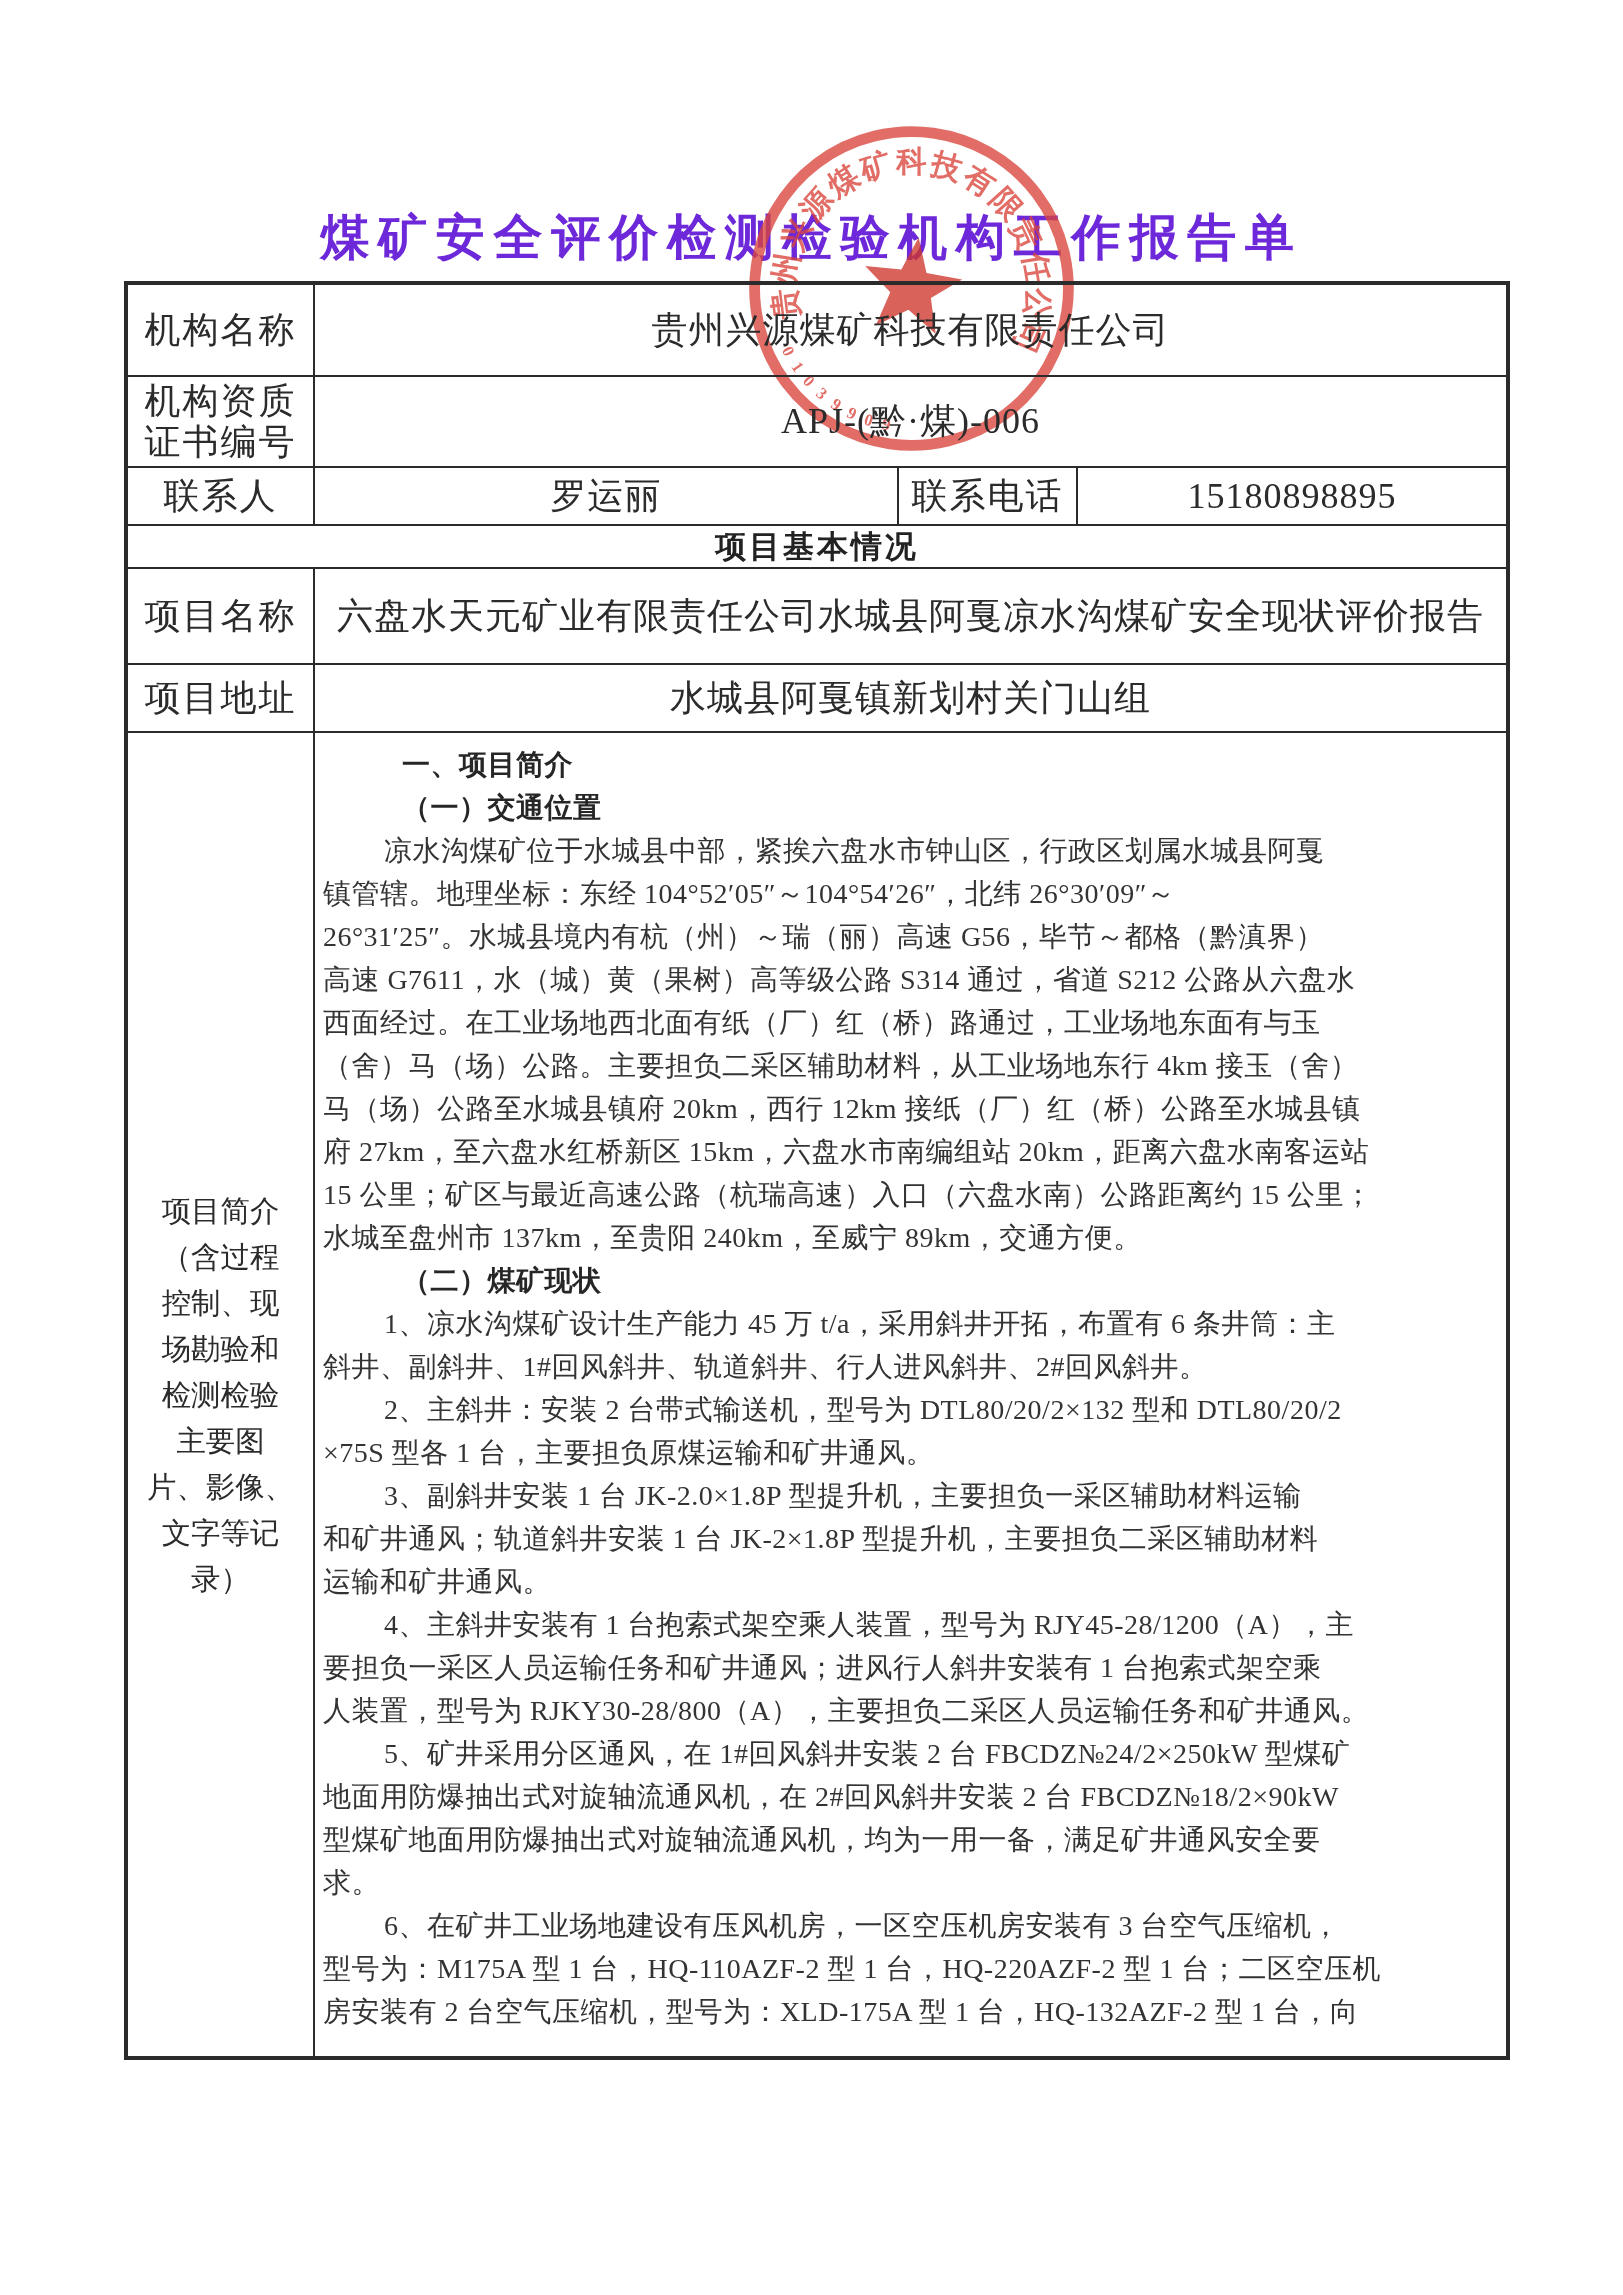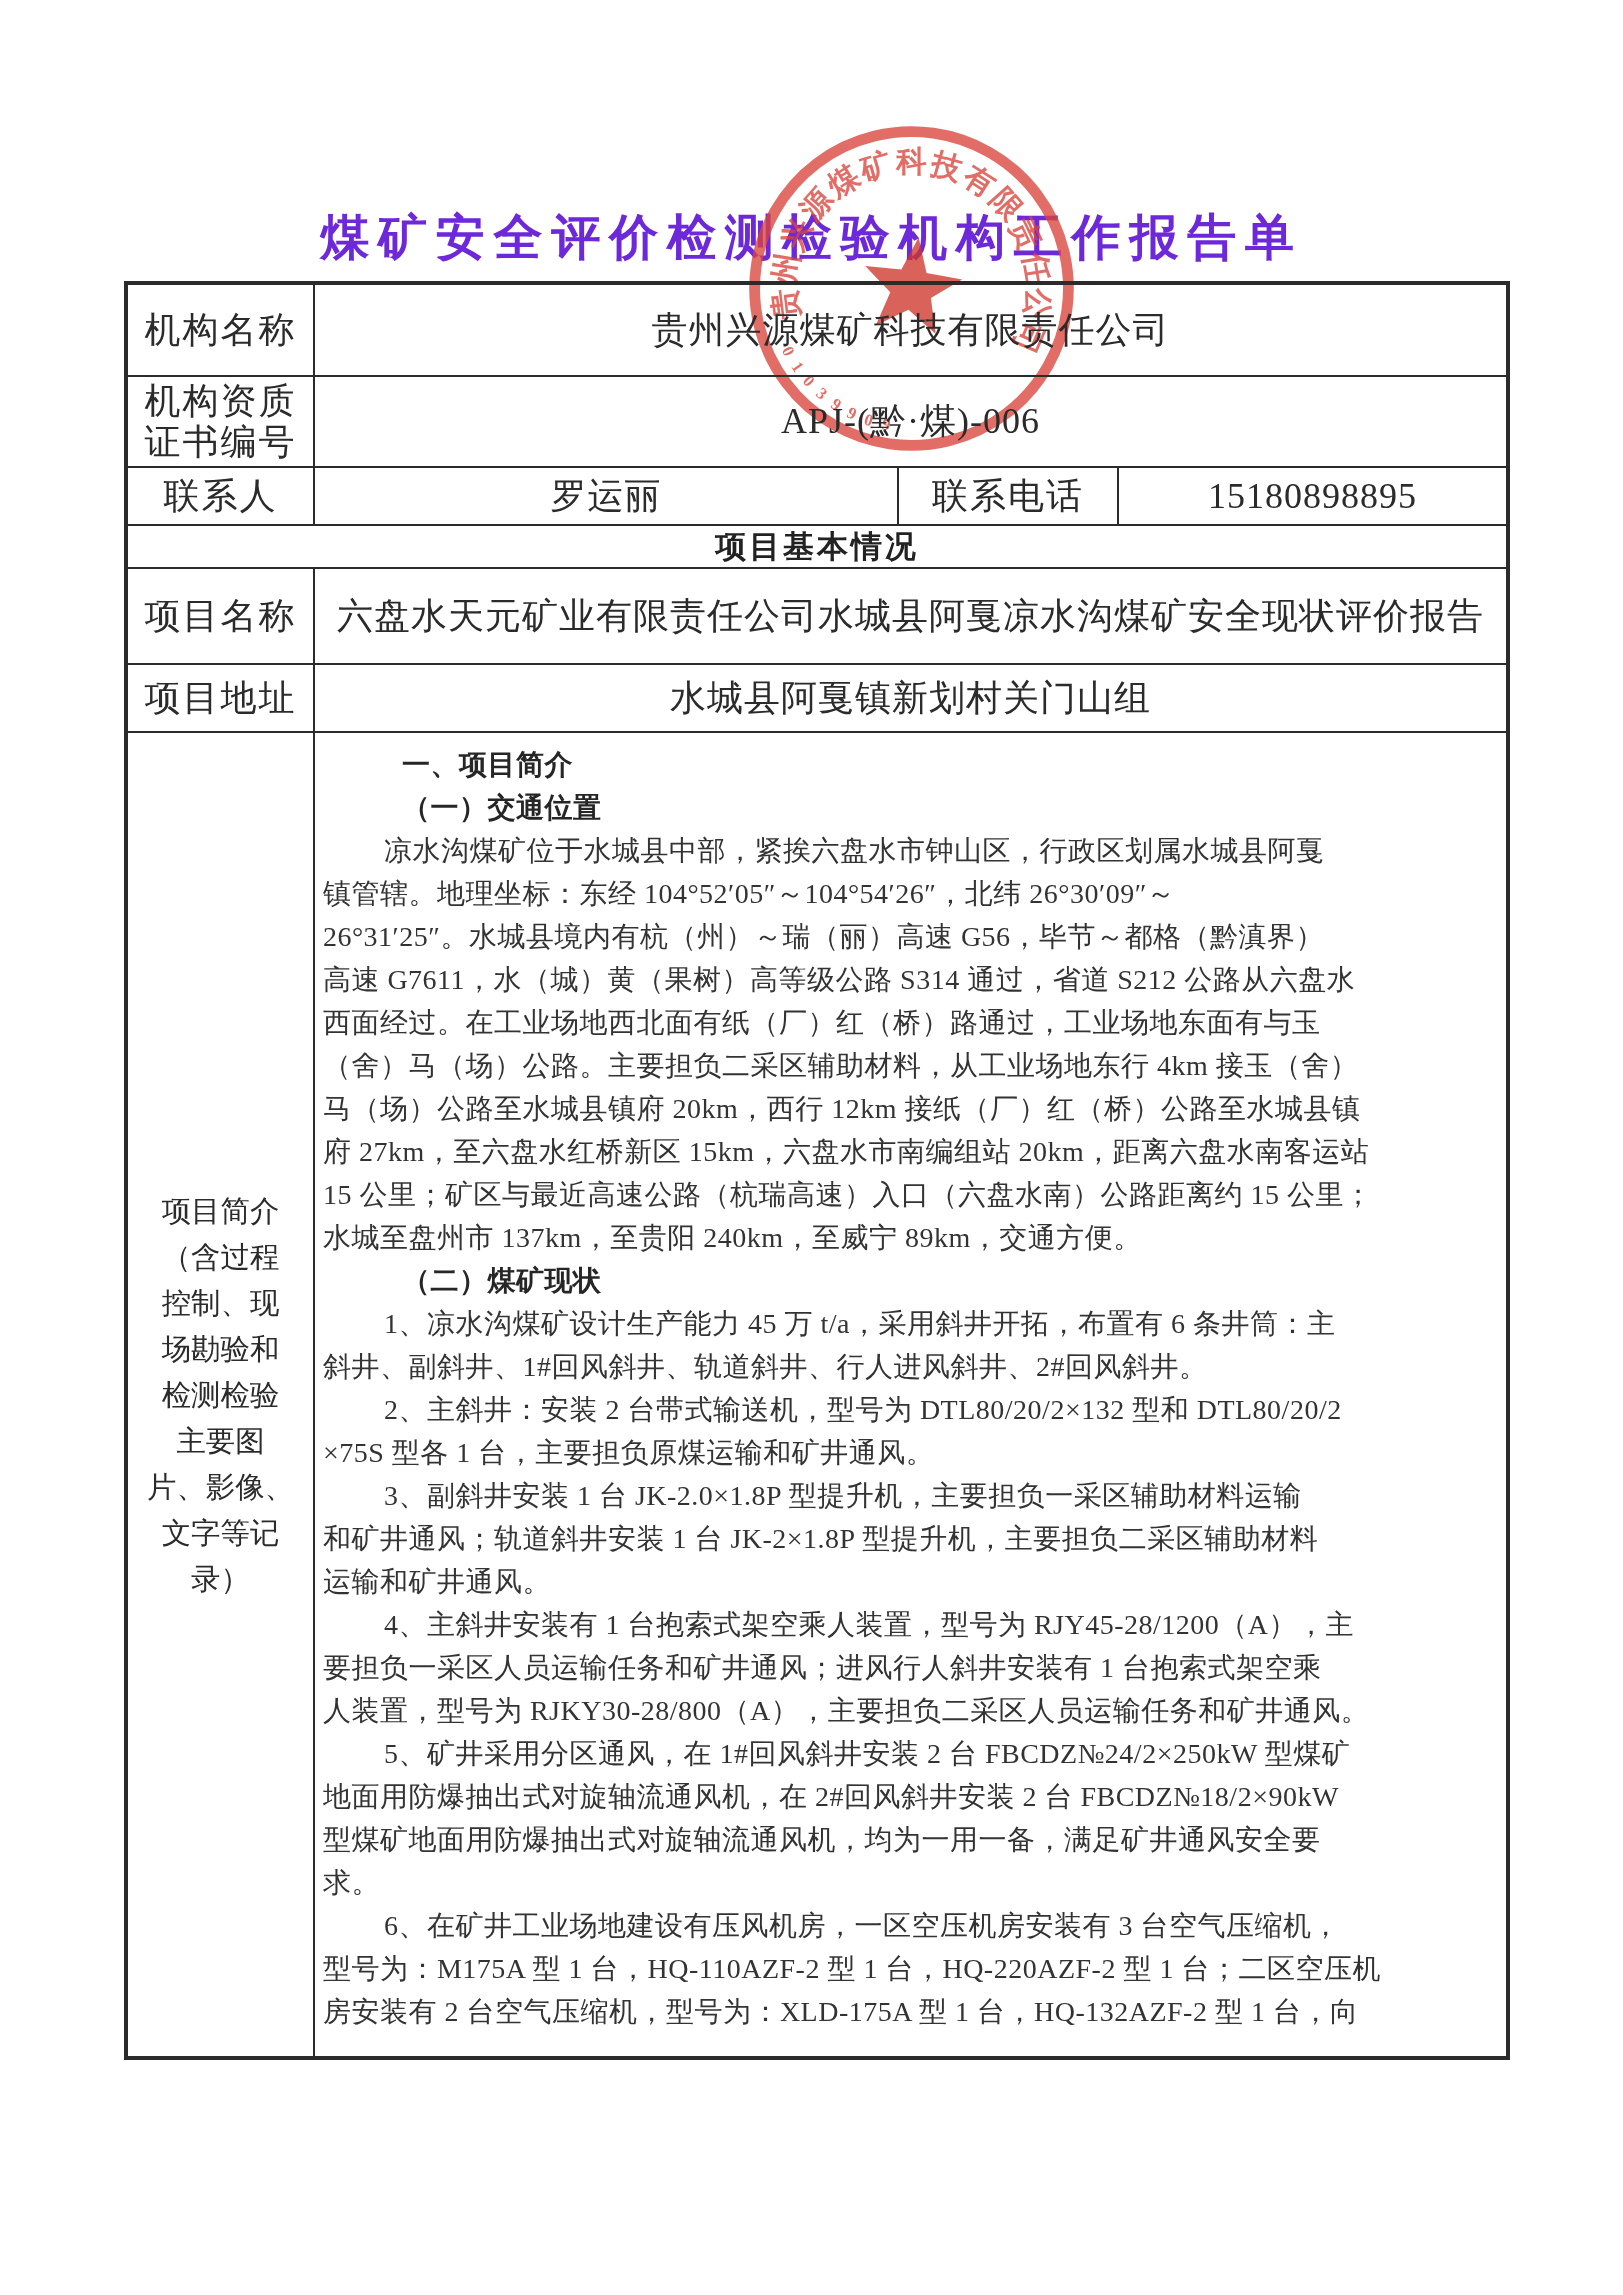--- a/index.html
+++ b/index.html
@@ -30,21 +30,21 @@
   .r1{height:90px;}
   .r2{height:91px;}
   .r3{height:58px;}
   .r4{height:43px;}
   .r5{height:96px;}
   .r6{height:68px;}
   .r7{flex:1;align-items:stretch;}
   .two-line{text-align:center;line-height:41px;}
   .sec-head{font-size:31px;font-weight:bold;letter-spacing:2.9px;color:#222;}
   .r3 .c2{width:584px;flex-shrink:0;font-family:Liberation Serif, serif;}
-  .r3 .c3{width:220px;flex-shrink:0;}
+  .r3 .c3{width:179px;flex-shrink:0;}
   
   .intro-label{
     width:185px;flex-shrink:0;display:flex;flex-direction:column;
     justify-content:center;align-items:center;
   }
   .intro-label div{
     font-size:29.4px;line-height:46px;color:#2b2b2b;white-space:nowrap;text-align:center;
   }
   .intro-content{
     flex:1;border-left:2.5px solid #2b2b2b;box-sizing:border-box;

